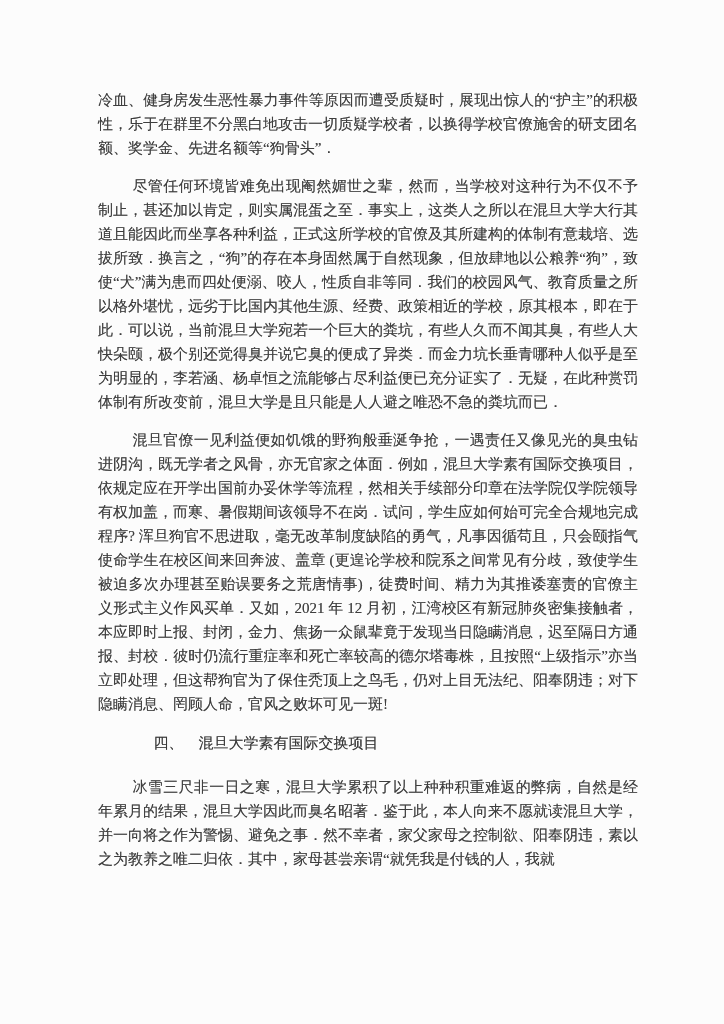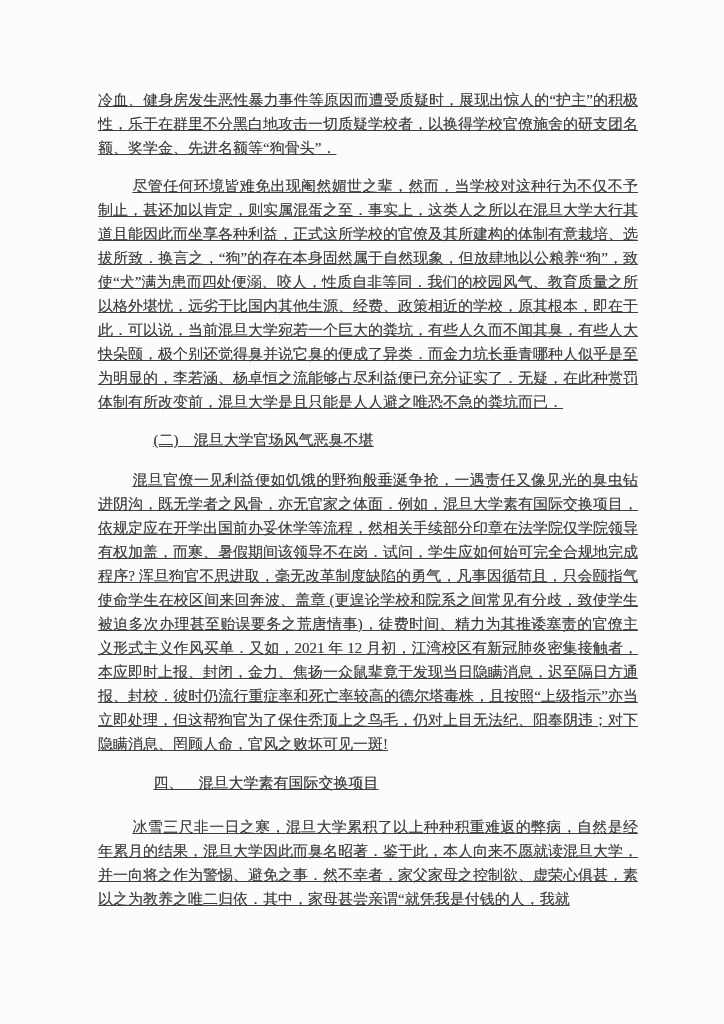--- a/index.html
+++ b/index.html
@@ -15,21 +15,20 @@
     background: #fcfcfc;
     padding: 88px 86px 0 98px;
     overflow: hidden;
     font-family: "Liberation Serif", "DejaVu Serif", serif;
     font-size: 15px;
     line-height: 24px;
     color: #3e3e3e;
     text-align: justify;
     
     text-shadow: 0 0 0.5px rgba(62,62,62,0.55);
-    text-decoration: underline;
   }
   .para {
     margin: 0 0 14px 0;
     text-indent: 0;
   }
   .para.indent {
     text-indent: 2.3em;
   }
   .para.pre-heading {
     margin-bottom: 15px;
@@ -45,20 +44,19 @@
   }
 </style>
 </head>
 <body>
 
 <div class="page">
   <p class="para">冷血、健身房发生恶性暴力事件等原因而遭受质疑时，展现出惊人的“护主”的积极性，乐于在群里不分黑白地攻击一切质疑学校者，以换得学校官僚施舍的研支团名额、奖学金、先进名额等“狗骨头”．</p>
 
   <p class="para indent">尽管任何环境皆难免出现阉然媚世之辈，然而，当学校对这种行为不仅不予制止，甚还加以肯定，则实属混蛋之至．事实上，这类人之所以在混旦大学大行其道且能因此而坐享各种利益，正式这所学校的官僚及其所建构的体制有意栽培、选拔所致．换言之，“狗”的存在本身固然属于自然现象，但放肆地以公粮养“狗”，致使“犬”满为患而四处便溺、咬人，性质自非等同．我们的校园风气、教育质量之所以格外堪忧，远劣于比国内其他生源、经费、政策相近的学校，原其根本，即在于此．可以说，当前混旦大学宛若一个巨大的粪坑，有些人久而不闻其臭，有些人大快朵颐，极个别还觉得臭并说它臭的便成了异类．而金力坑长垂青哪种人似乎是至为明显的，李若涵、杨卓恒之流能够占尽利益便已充分证实了．无疑，在此种赏罚体制有所改变前，混旦大学是且只能是人人避之唯恐不急的粪坑而已．</p>
 
-  <p class="heading">(二)　混旦大学官场风气恶臭不堪</p>
 
   <p class="para indent pre-heading">混旦官僚一见利益便如饥饿的野狗般垂涎争抢，一遇责任又像见光的臭虫钻进阴沟，既无学者之风骨，亦无官家之体面．例如，混旦大学素有国际交换项目，依规定应在开学出国前办妥休学等流程，然相关手续部分印章在法学院仅学院领导有权加盖，而寒、暑假期间该领导不在岗．试问，学生应如何始可完全合规地完成程序? 浑旦狗官不思进取，毫无改革制度缺陷的勇气，凡事因循苟且，只会颐指气使命学生在校区间来回奔波、盖章 (更遑论学校和院系之间常见有分歧，致使学生被迫多次办理甚至贻误要务之荒唐情事)，徒费时间、精力为其推诿塞责的官僚主义形式主义作风买单．又如，2021 年 12 月初，江湾校区有新冠肺炎密集接触者，本应即时上报、封闭，金力、焦扬一众鼠辈竟于发现当日隐瞒消息，迟至隔日方通报、封校．彼时仍流行重症率和死亡率较高的德尔塔毒株，且按照“上级指示”亦当立即处理，但这帮狗官为了保住秃顶上之鸟毛，仍对上目无法纪、阳奉阴违；对下隐瞒消息、罔顾人命，官风之败坏可见一斑!</p>
 
   <p class="heading h-four">四、　混旦大学素有国际交换项目</p>
 
-  <p class="para indent">冰雪三尺非一日之寒，混旦大学累积了以上种种积重难返的弊病，自然是经年累月的结果，混旦大学因此而臭名昭著．鉴于此，本人向来不愿就读混旦大学，并一向将之作为警惕、避免之事．然不幸者，家父家母之控制欲、虚荣心俱甚，素以之为教养之唯二归依．其中，家母甚尝亲谓“就凭我是付钱的人，我就</p>
+  <p class="para indent">冰雪三尺非一日之寒，混旦大学累积了以上种种积重难返的弊病，自然是经年累月的结果，混旦大学因此而臭名昭著．鉴于此，本人向来不愿就读混旦大学，并一向将之作为警惕、避免之事．然不幸者，家父家母之控制欲、阳奉阴违，素以之为教养之唯二归依．其中，家母甚尝亲谓“就凭我是付钱的人，我就</p>
 </div>
 
 </body></html>

